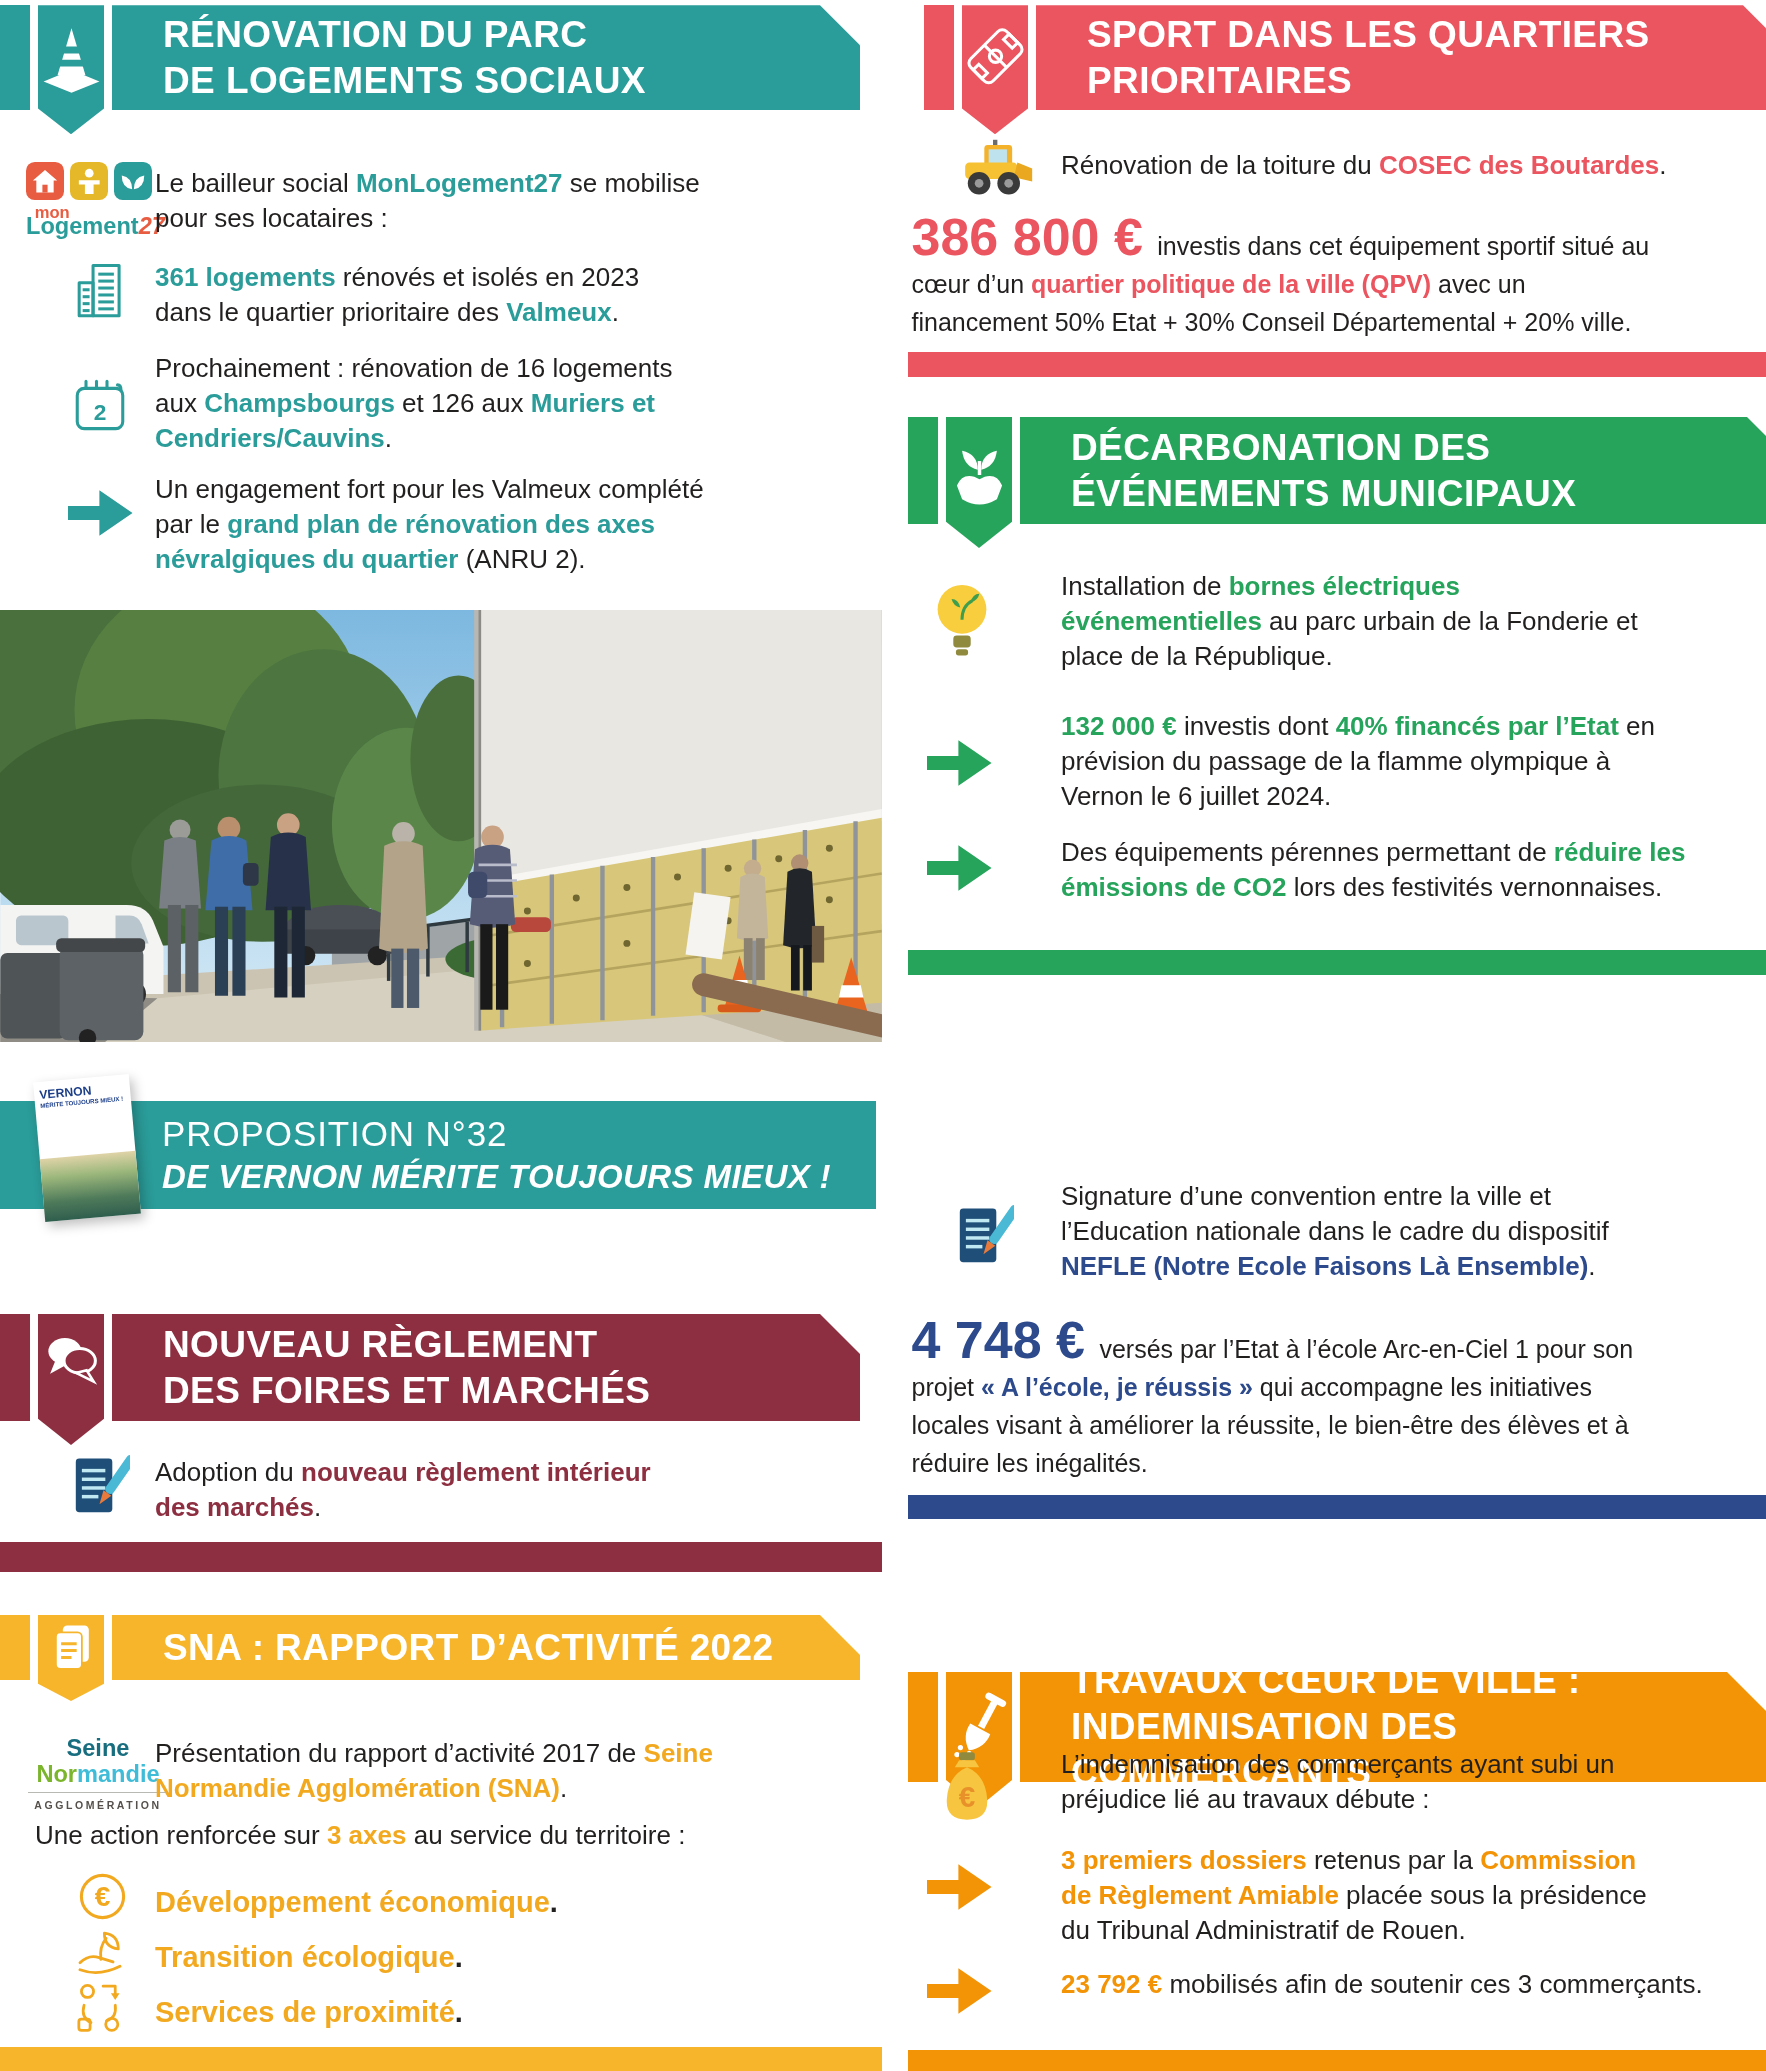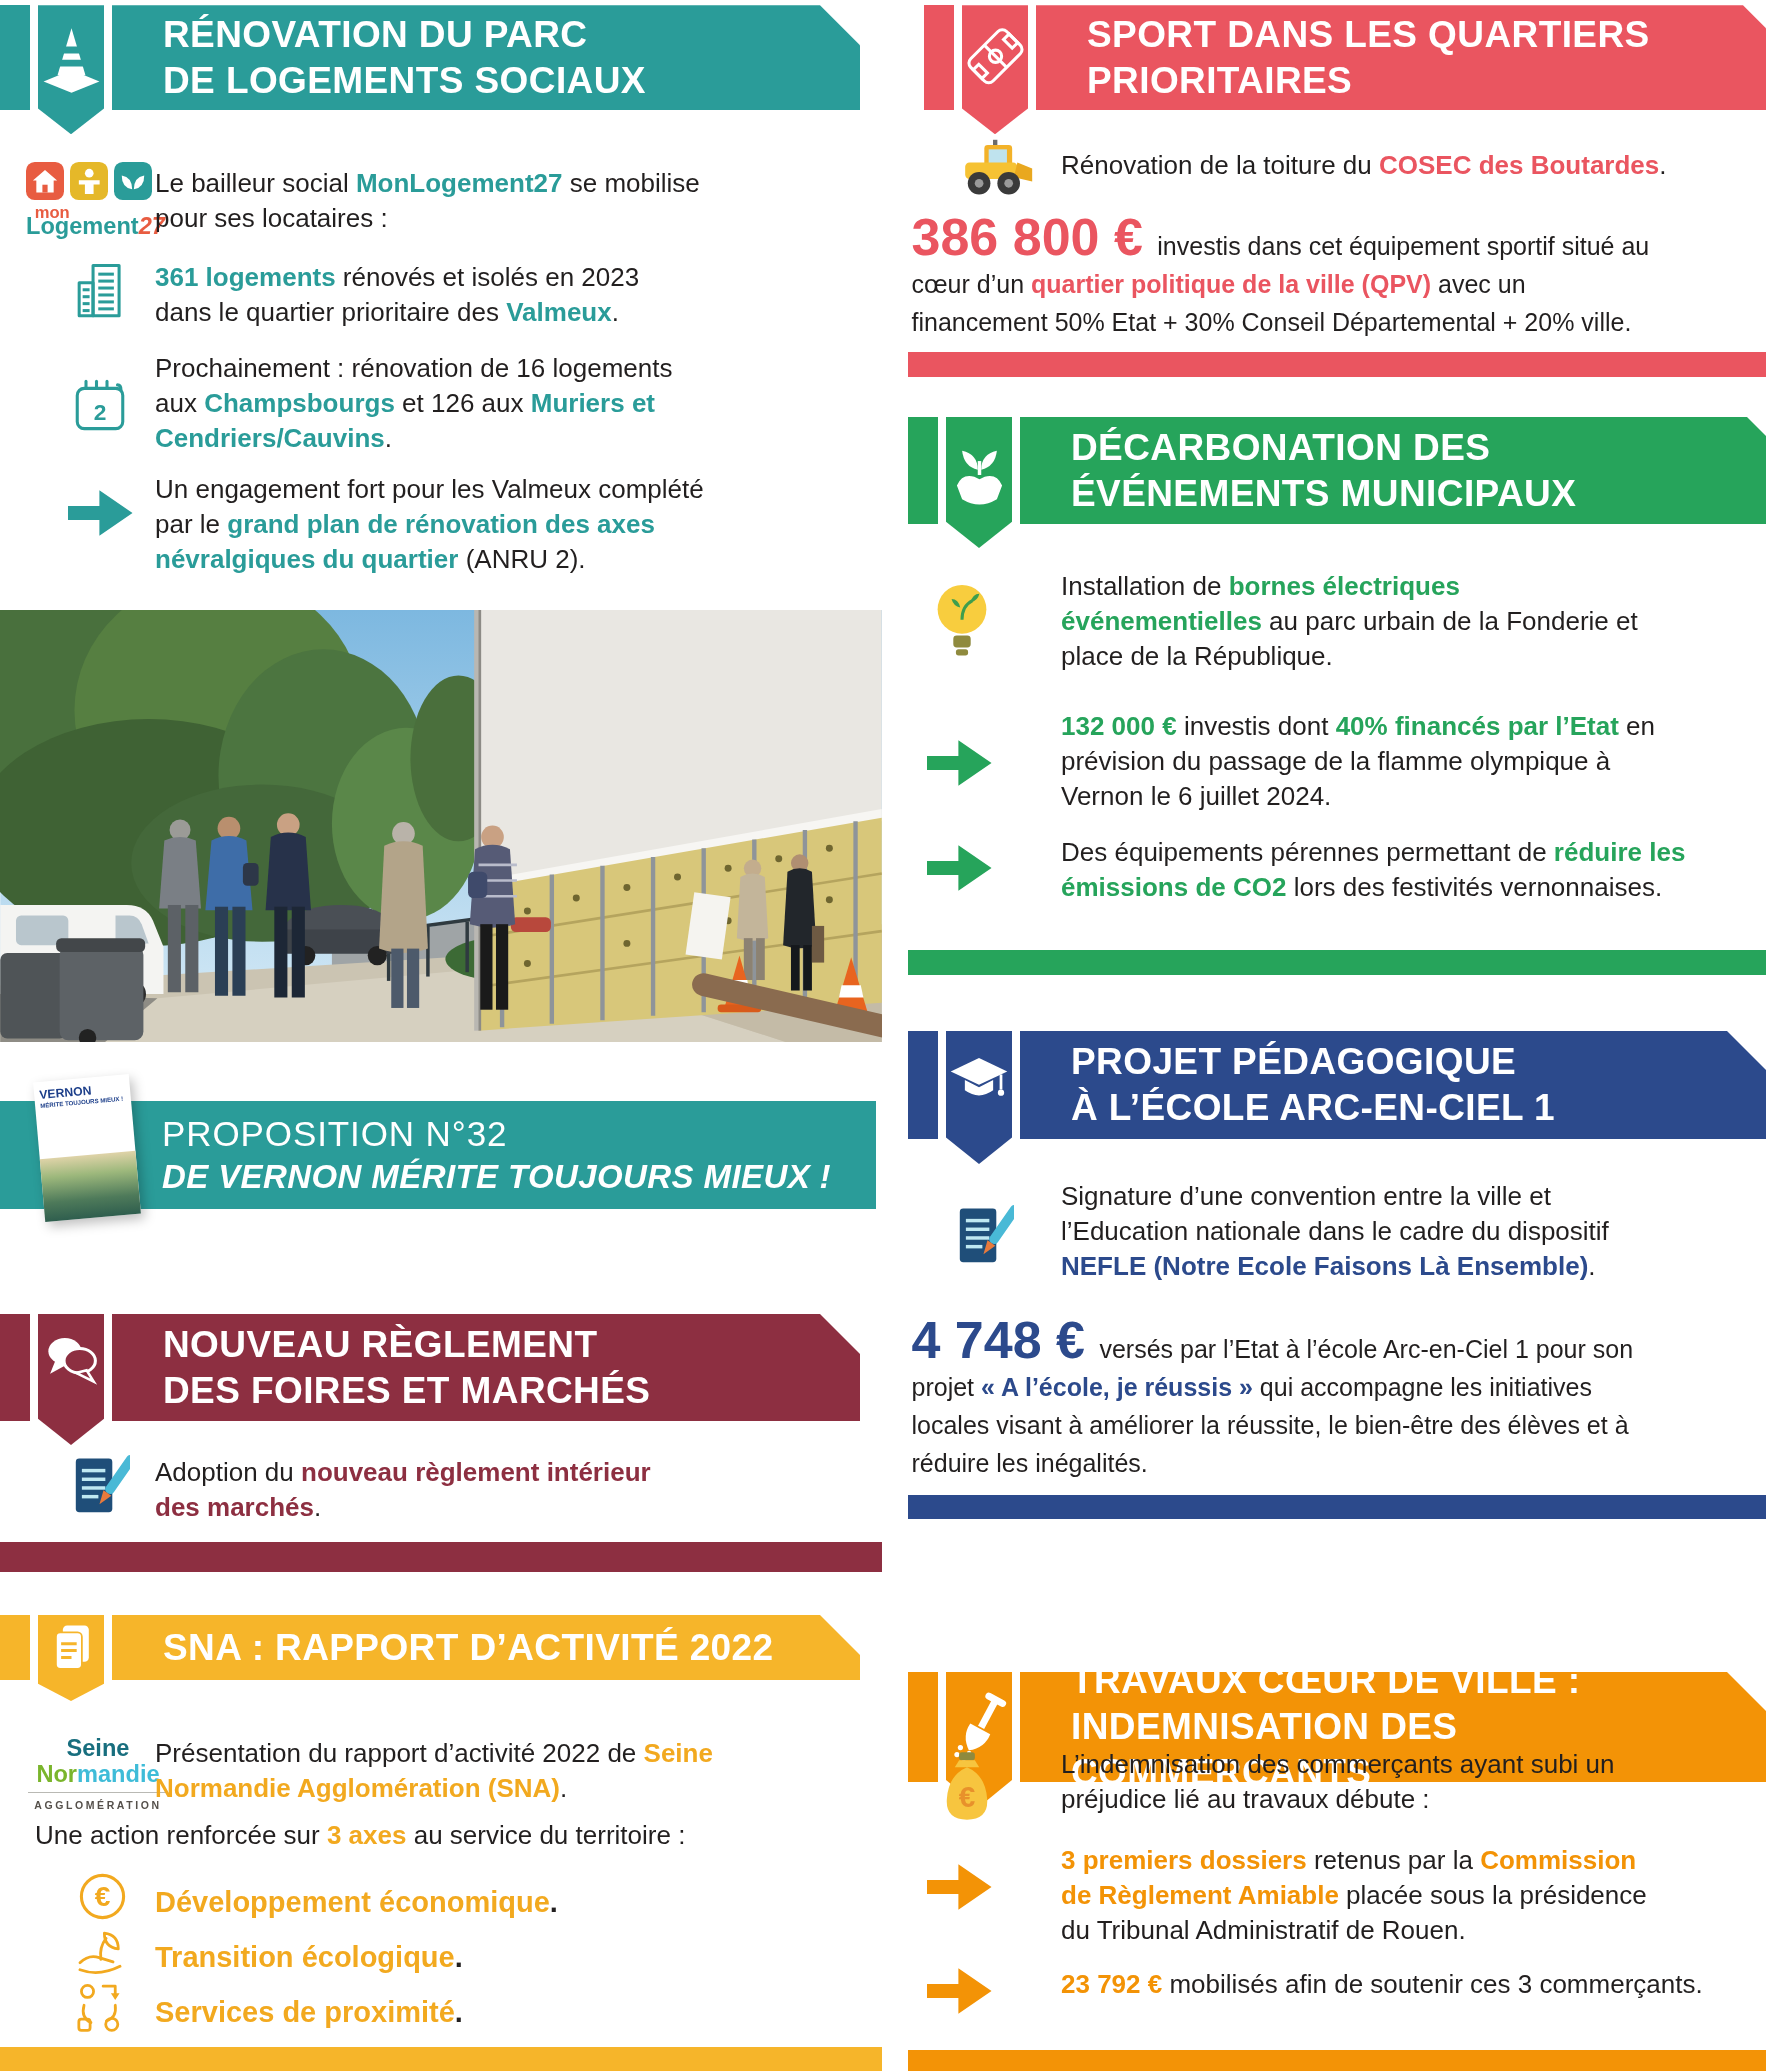--- a/index.html
+++ b/index.html
@@ -353,21 +353,21 @@
         <h2>SNA : RAPPORT D’ACTIVITÉ 2022</h2>
       </div>
     </div>
 
     <div class="sn-logo">
       <div class="sn1">Seine</div>
       <div class="sn2"><span class="sn-green">Nor</span><span class="sn-cyan">mandie</span></div>
       <div class="sn-line"></div>
       <div class="sn3">AGGLOMÉRATION</div>
     </div>
-    <p class="p abs" style="left:155px;top:1736px;width:703px;"><span>Présentation du rapport d’activité 2022 de </span><span class="b" style="color: rgb(242, 169, 31);">Seine</span><br><span class="b" style="color: rgb(242, 169, 31);">Normandie Agglomération (SNA)</span><span>.</span></p>
+    <p class="p abs" style="left:155px;top:1736px;width:703px;"><span>Présentation du rapport d’activité 2017 de </span><span class="b" style="color: rgb(242, 169, 31);">Seine</span><br><span class="b" style="color: rgb(242, 169, 31);">Normandie Agglomération (SNA)</span><span>.</span></p>
 
     <p class="p abs" style="left:35px;top:1818px;width:830px;"><span>Une action renforcée sur </span><span class="b" style="color: rgb(242, 169, 31);">3 axes</span><span> au service du territoire :</span></p>
 
     <svg class="abs" style="left:77px;top:1871px;" width="51" height="51" viewBox="0 0 58 58">
       <circle cx="29" cy="29" r="24" fill="none" stroke="#f2a91f" stroke-width="3.5"></circle>
       <text x="29" y="40" font-size="32" font-weight="bold" fill="#f2a91f" text-anchor="middle" font-family="Liberation Sans,sans-serif">€</text>
     </svg>
     <p class="p abs axis-label" style="left:155px;top:1885px;width:611px;"><span class="b" style="color: rgb(242, 169, 31);">Développement économique</span><span class="b">.</span></p>
 
     <svg class="abs" style="left:73px;top:1926px;" width="54" height="51" viewBox="0 0 62 58">
@@ -467,35 +467,20 @@
     </svg>
     <p class="p abs" style="left:153px;top:709px;width:703px;"><span class="b" style="color: rgb(38, 164, 91);">132 000 €</span><span> investis dont </span><span class="b" style="color: rgb(38, 164, 91);">40% financés par l’Etat</span><span> en</span><br><span>prévision du passage de la flamme olympique à</span><br><span>Vernon le 6 juillet 2024.</span></p>
 
     <svg class="abs" style="left:19px;top:840px;color:#26a45b;" width="68" height="56" viewBox="0 0 78 64">
       <polygon points="0,24 36,24 36,6 74,32 36,58 36,40 0,40" fill="currentColor"></polygon>
     </svg>
     <p class="p abs" style="left:153px;top:835px;width:703px;"><span>Des équipements pérennes permettant de </span><span class="b" style="color: rgb(38, 164, 91);">réduire les</span><br><span class="b" style="color: rgb(38, 164, 91);">émissions de CO2</span><span> lors des festivités vernonnaises.</span></p>
 
     <div class="bar" style="top: 950px; height: 24.5px; background: rgb(38, 164, 91);"></div>
 
-    <div class="band" style="top:1031px;height:108px;">
-      <div class="stub" style="background: rgb(44, 74, 140);"></div>
-      <div class="pennant" style="height: 133px; background: rgb(44, 74, 140);">
-        <svg width="73" height="59" viewBox="0 0 84 68">
-          <polygon points="42,8 78,25 42,42 6,25" fill="#fff"></polygon>
-          <path d="M24 36 v13 q18 13 36 0 v-13 l-18 9 z" fill="#fff"></path>
-          <line x1="70" y1="29" x2="70" y2="48" stroke="#fff" stroke-width="3.5"></line>
-          <circle cx="70" cy="52" r="4" fill="#fff"></circle>
-        </svg>
-      </div>
-      <div class="bandbar" style="background: rgb(44, 74, 140);">
-        <h2>PROJET PÉDAGOGIQUE</h2>
-        <h2>À L’ÉCOLE ARC-EN-CIEL 1</h2>
-      </div>
-    </div>
 
     <svg class="abs" style="left:48px;top:1198px;" width="58" height="73" viewBox="0 0 66 84">
       <rect x="4" y="12" width="42" height="62" rx="4" fill="#1f4e79"></rect>
       <g stroke="#bfe8f2" stroke-width="4">
         <line x1="11" y1="26" x2="38" y2="26"></line>
           <line x1="11" y1="36" x2="38" y2="36"></line>
         <line x1="11" y1="46" x2="38" y2="46"></line>
           <line x1="11" y1="56" x2="30" y2="56"></line>
       </g>
       <g transform="rotate(35 48 40)">

